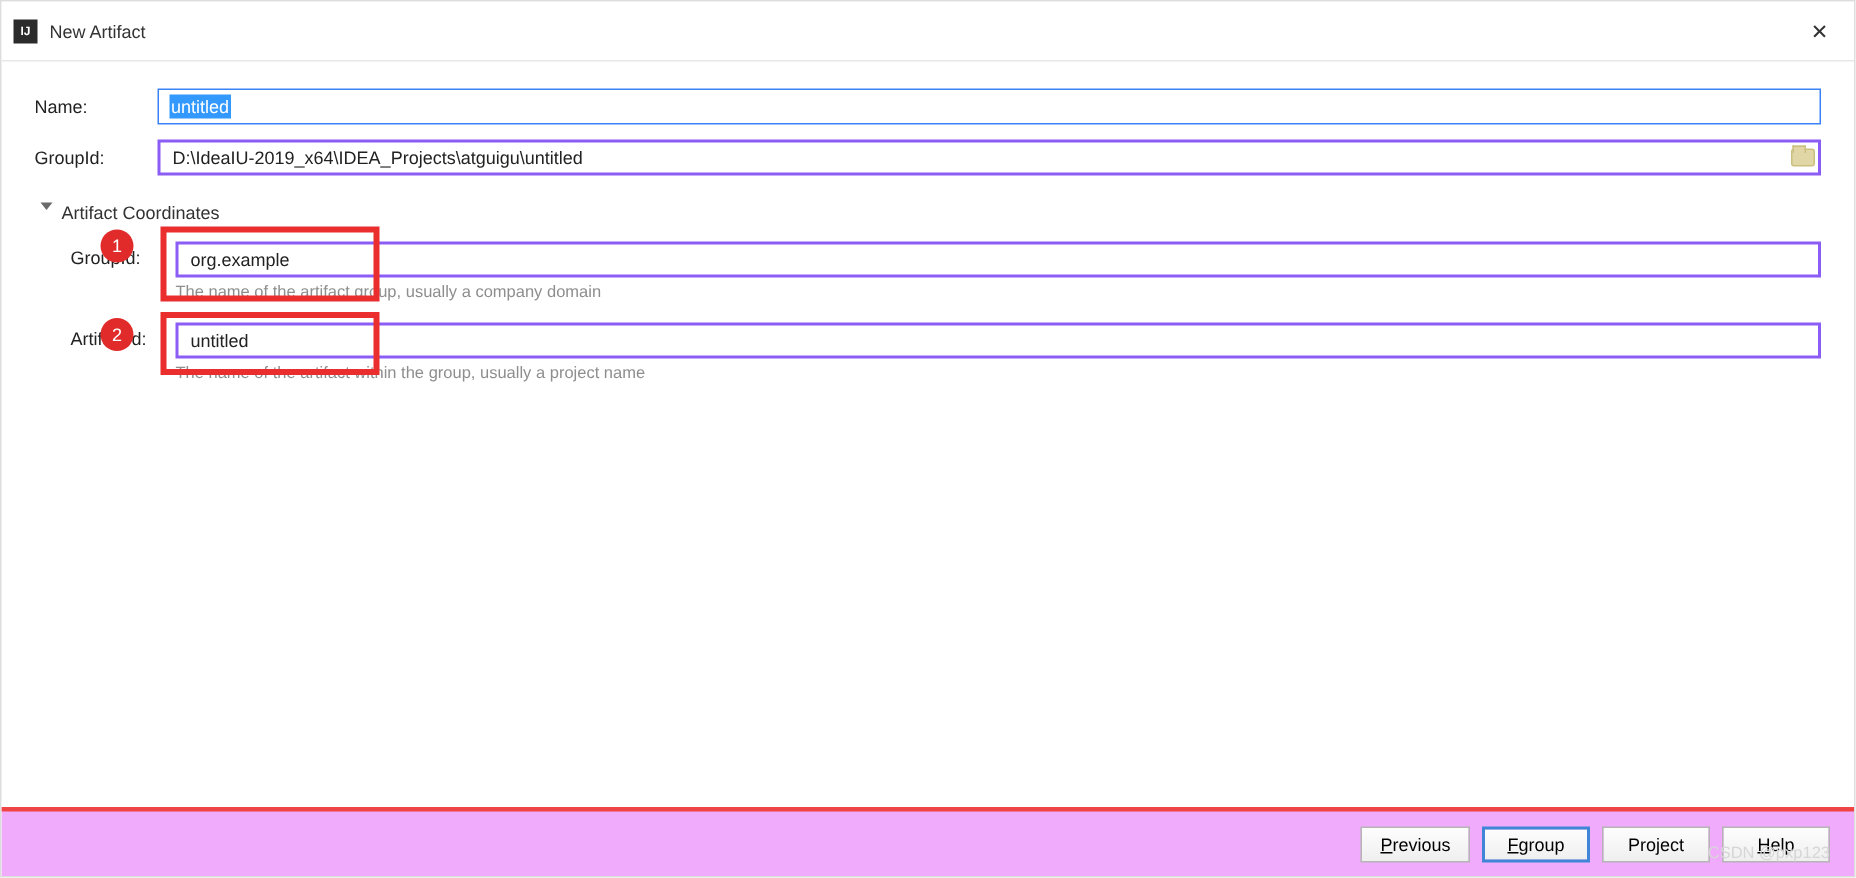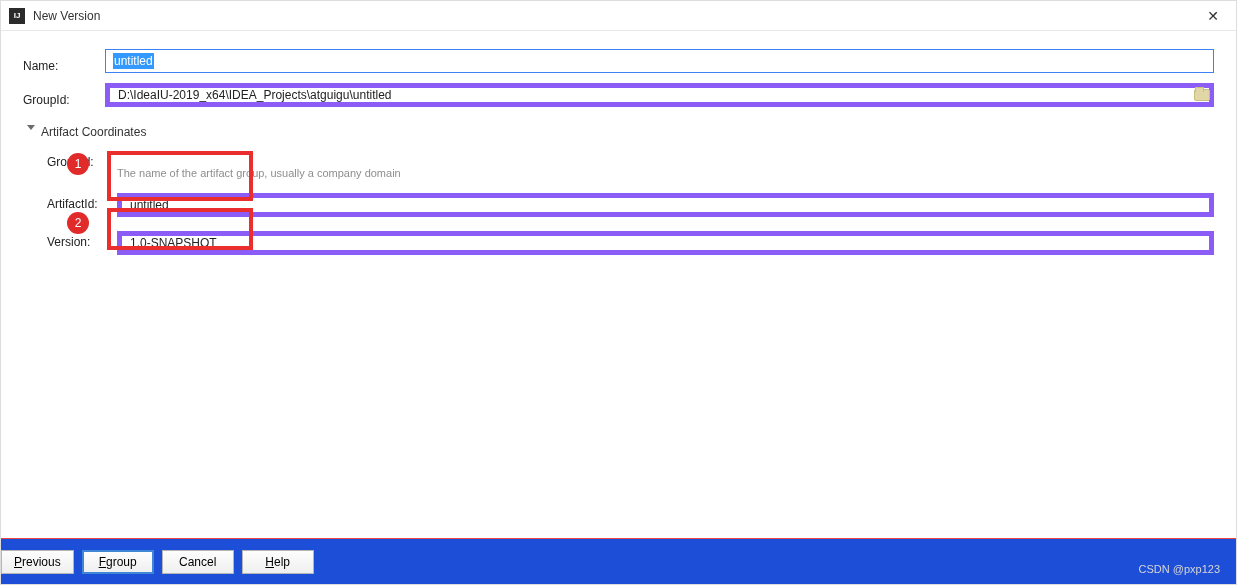--- a/index.html
+++ b/index.html
@@ -10,21 +10,21 @@
     font-size:12px;
     background:#fff;
     color:#222;
     position:relative;
     border:1px solid #ddd;
     overflow:hidden;
   }
 
   
   .titlebar {
-    height:30px;
+    height:40px;
     display:flex;
     align-items:center;
     padding-left:8px;
     background:#fff;
     border-bottom:1px solid #e8e8e8;
   }
   .app-icon {
     width:16px; height:16px;
     background:#2b2b2b;
     display:flex; align-items:center; justify-content:center;
@@ -38,38 +38,38 @@
     display:flex; align-items:center; justify-content:center;
     font-size:14px; color:#333; cursor:pointer;
   }
 
   .content {
     padding:18px 22px 8px 22px;
   }
 
   .form-row {
     display:flex;
-    align-items:flex-end;
+    align-items:center;
     margin-bottom:10px;
   }
   .form-row .label {
     width:82px;
     font-size:12px;
     color:#222;
     padding-right:8px;
   }
   .form-row .field-wrap {
     flex:1;
     position:relative;
   }
   .text-input,
   .loc-input {
     width:100%;
     height:24px;
-    border:5px solid #8b5cf6;
+    border:2px solid #8b5cf6;
     background:#fff;
     font-size:12px;
     padding:2px 8px;
     font-family:inherit;
     color:#222;
   }
   .text-input.focused {
     border:1px solid #3b82f6;
     outline:none;
   }
@@ -126,21 +126,21 @@
   .artifact-row .label {
     width:70px;
     font-size:12px;
     padding-top:4px;
   }
   .artifact-row .field-col { flex:1; display:flex; flex-direction:column; }
   .artifact-row .text-input { height:24px; }
   .hint {
     font-size:11px;
     color:#8e8e8e;
-    margin-top:16px;
+    margin-top:4px;
   }
 
   
   .callout-box {
     position:absolute;
     border:4px solid #ea2e2e;
     pointer-events:none;
     z-index:50;
   }
   .callout-badge {
@@ -153,24 +153,25 @@
     display:flex; align-items:center; justify-content:center;
     z-index:60;
     pointer-events:none;
   }
 
   
   .footer {
     position:absolute;
     left:0; right:0; bottom:0;
     height:46px;
-    border-top:1px solid #ef4444;
-    background:#1d4ed8;
+    border-top:3px solid #ef4444;
+    background:#f0abfc;
     display:flex;
     align-items:center;
+    justify-content:flex-end;
     padding-right:16px;
     gap:8px;
   }
   .btn {
     min-width:72px;
     height:24px;
     background:linear-gradient(#fdfdfd,#efefef);
     border:1px solid #b5b5b5;
     font-size:12px;
     padding:0 12px;
@@ -189,21 +190,21 @@
     color:#d6d6d6;
     z-index:40;
     pointer-events:none;
   }
 </style>
 </head>
 <body>
 
 <div class="titlebar">
   <div class="app-icon">IJ</div>
-  <div class="title">New Version</div>
+  <div class="title">New Artifact</div>
   <div class="spacer"></div>
   <div class="close-btn">✕</div>
 </div>
 
 <div class="content">
 
   <div class="form-row">
     <div class="label">Name:</div>
     <div class="field-wrap">
       <input class="text-input focused" type="text" value="untitled" style="">
@@ -222,53 +223,49 @@
   <div class="section-header">
     <span class="tri-down"></span>
     <span>Artifact Coordinates</span>
   </div>
 
   <div class="artifact-block">
 
     <div class="artifact-row">
       <div class="label">GroupId:</div>
       <div class="field-col">
+        <input class="text-input" type="text" value="org.example" style="">
         <div class="hint">The name of the artifact group, usually a company domain</div>
       </div>
     </div>
 
     <div class="artifact-row">
       <div class="label">ArtifactId:</div>
       <div class="field-col">
         <input class="text-input" type="text" value="untitled" style="">
+        <div class="hint">The name of the artifact within the group, usually a project name</div>
       </div>
     </div>
 
-    <div class="artifact-row">
-      <div class="label">Version:</div>
-      <div class="field-col">
-        <input class="text-input" type="text" value="1.0-SNAPSHOT" style="">
-      </div>
-    </div>
 
   </div>
 </div>
 
 <div class="callout-box" style="left:106px; top:150px; width:146px; height:50px;"></div>
 <div class="callout-badge" style="left:66px; top:152px;">1</div>
 
 <div class="callout-box" style="left:106px; top:207px; width:146px; height:42px;"></div>
 <div class="callout-badge" style="left:66px; top:211px;">2</div>
 
 <div class="footer">
   <button class="btn">
     <span class="ul">P</span><span>revious</span>
   </button>
   <button class="btn primary">
     <span class="ul">F</span><span>group</span>
   </button>
-  <button class="btn">Cancel</button>
+  <button class="btn">Project</button>
   <button class="btn">
     <span class="ul">H</span><span>elp</span>
   </button>
 </div>
 
 <div class="watermark">CSDN @pxp123</div>
 
 </body></html>

